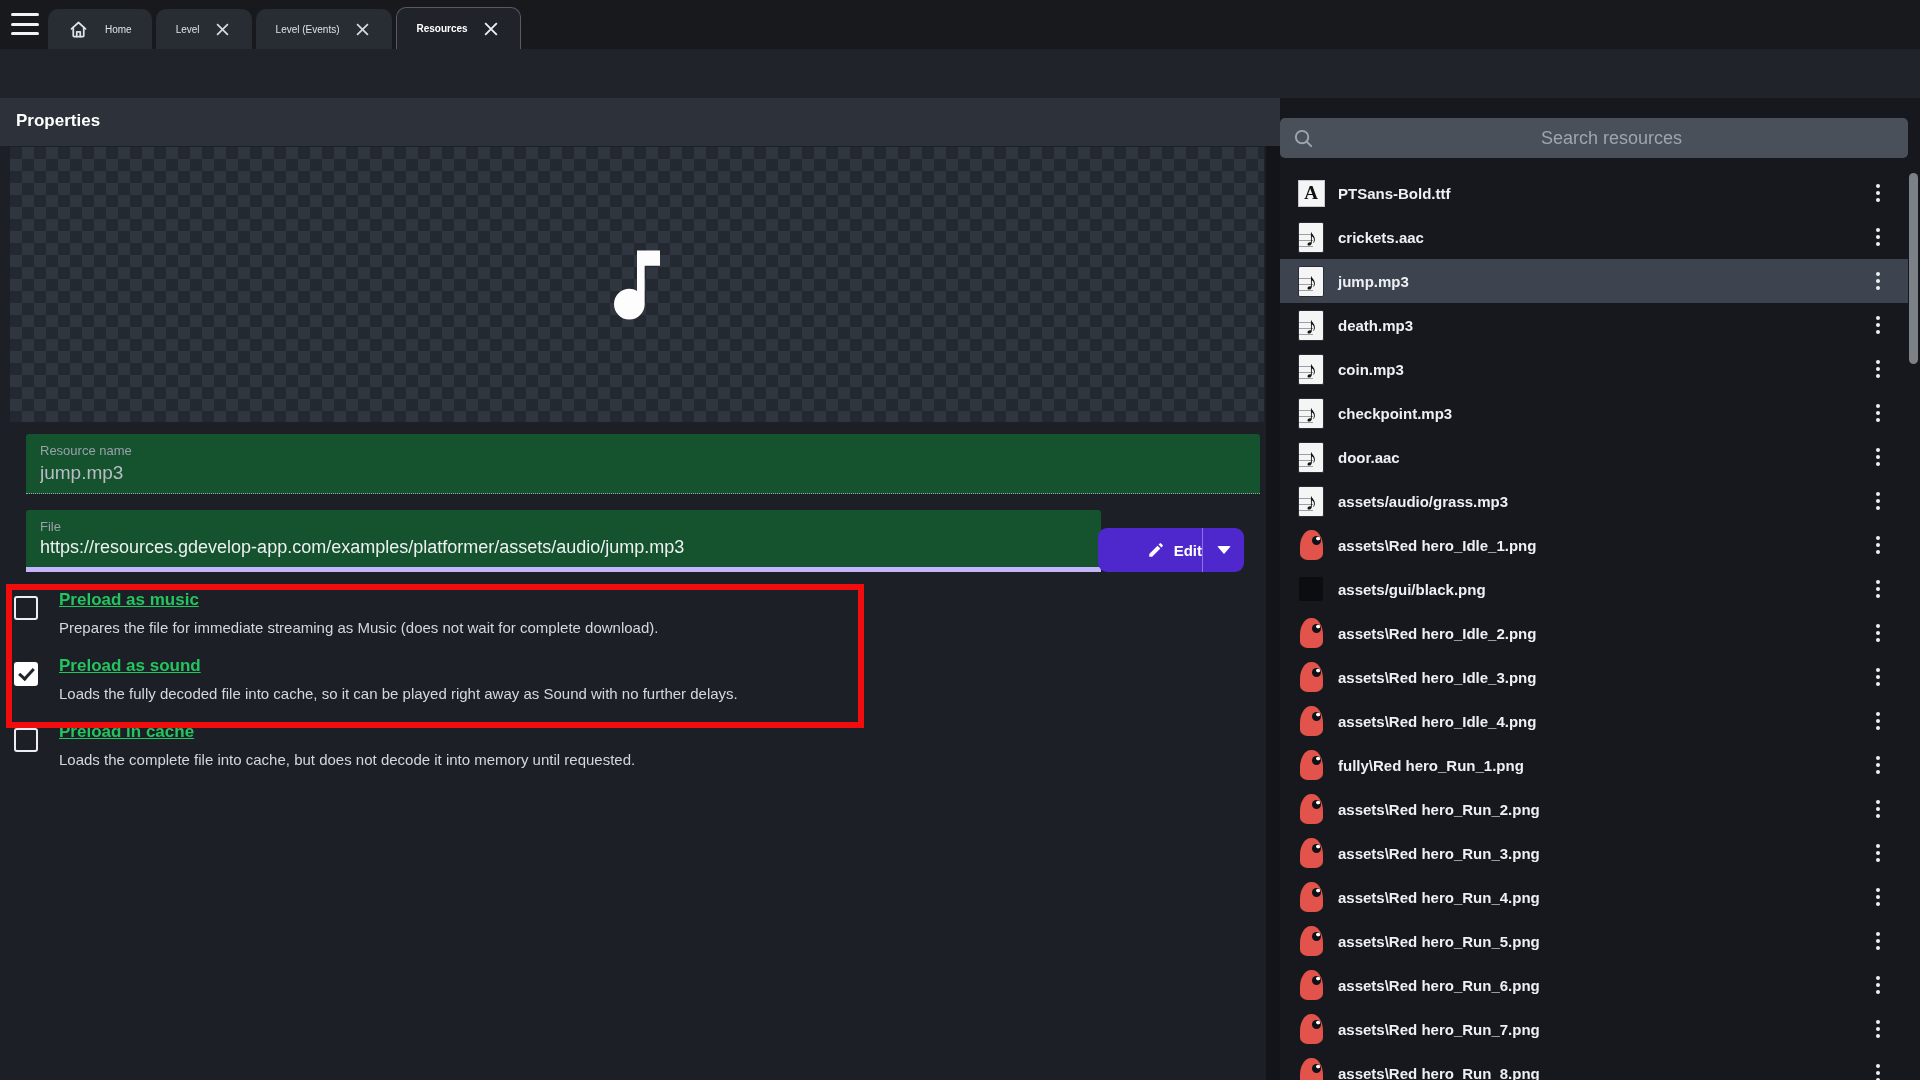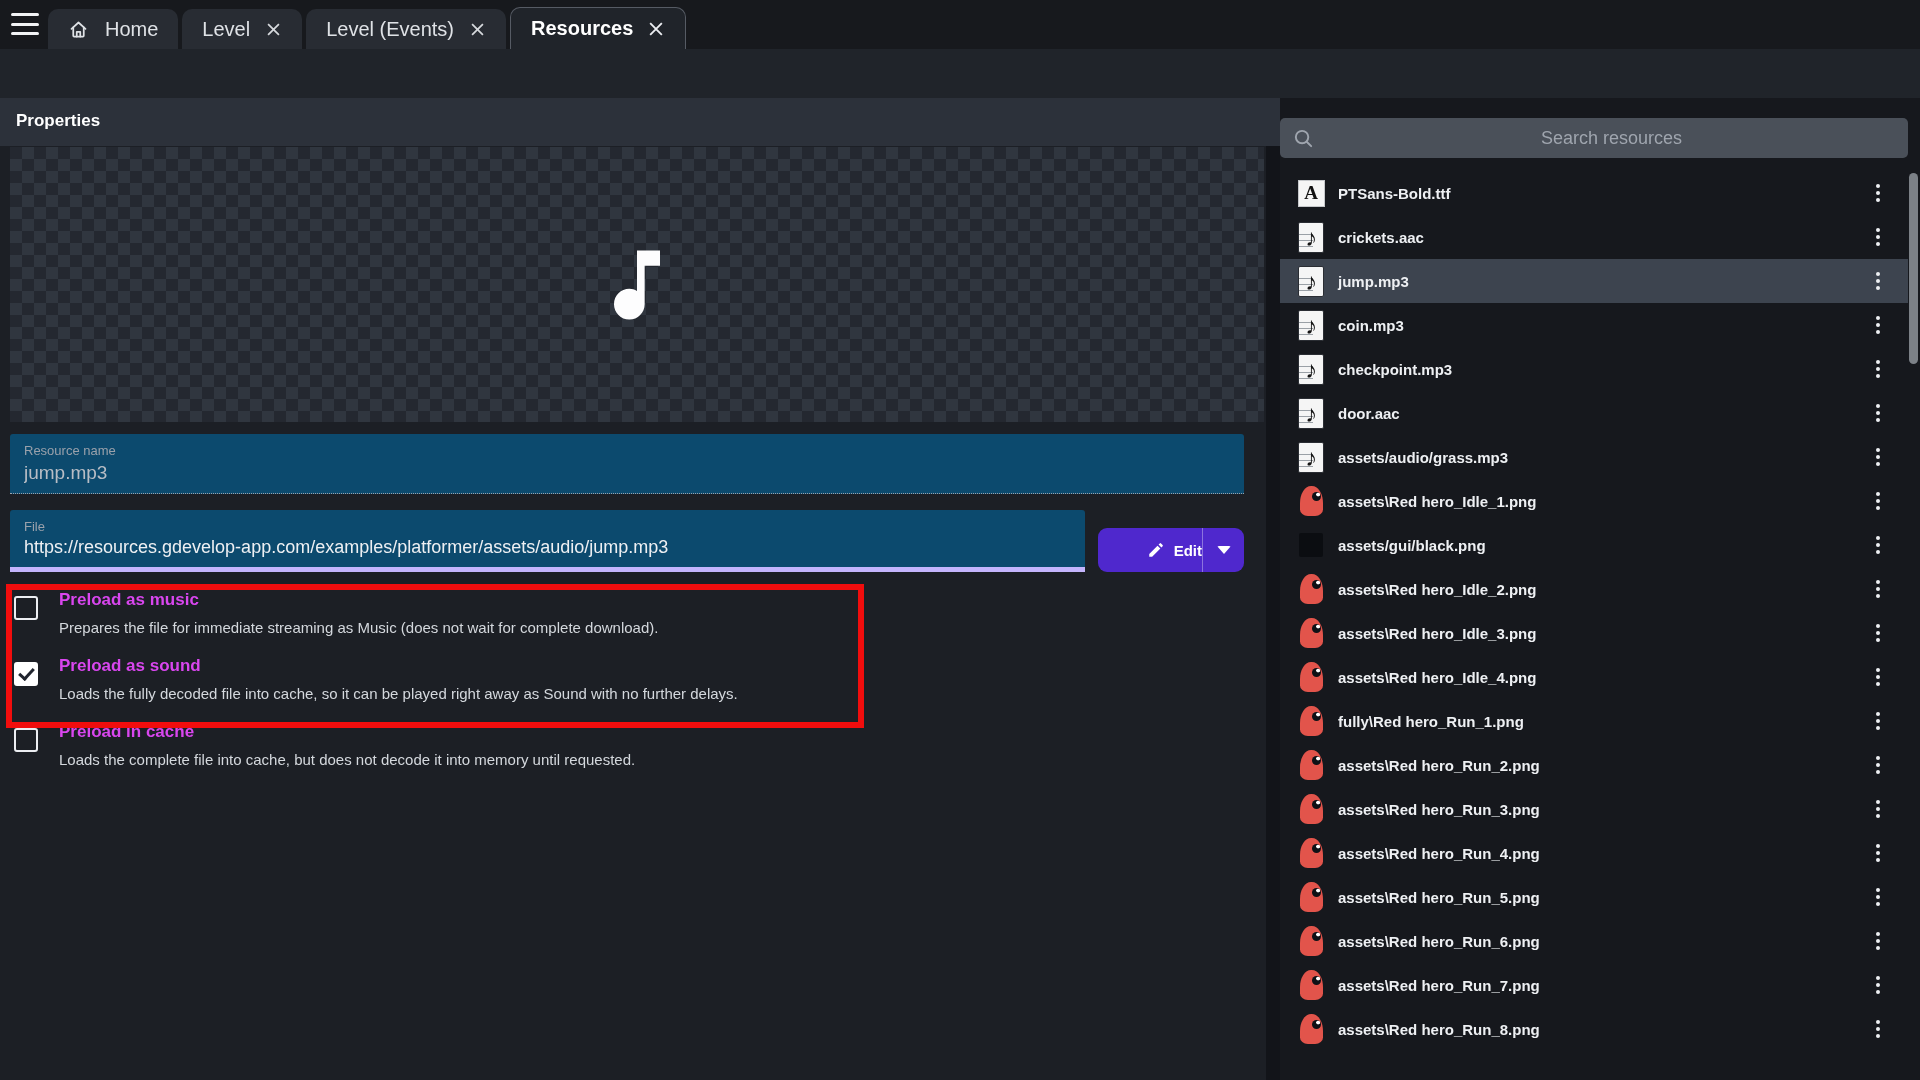--- a/index.html
+++ b/index.html
@@ -8,21 +8,21 @@
        -webkit-font-smoothing:antialiased;}
   svg{display:block}
   button{font-family:inherit;border:none;background:none;color:inherit;padding:0;cursor:pointer}
 
   
   .tabstrip{position:absolute;left:0;top:0;width:1920px;height:49px;background:#17191d;}
   .hamburger{position:absolute;left:11px;top:13px;width:28px;height:22px;display:flex;flex-direction:column;justify-content:space-between;}
   .hamburger i{display:block;height:3px;background:#f2f3f5;border-radius:2px;}
   .tabs{position:absolute;left:48px;top:9px;display:flex;gap:4px;align-items:flex-end;height:40px;}
   .tab{height:40px;display:flex;align-items:center;gap:14px;padding:0 20px;
-       background:#282c33;border-radius:10px 10px 0 0;font-size:20px;color:#dfe2e6;justify-content:center;}
+       background:#282c33;border-radius:10px 10px 0 0;font-size:10px;color:#dfe2e6;justify-content:center;}
   .tab .tab-label{white-space:nowrap;}
   .tab.active{background:#20242a;border:1px solid #565b64;border-bottom:none;height:41px;
               font-weight:bold;color:#ffffff;position:relative;z-index:3;}
   .tab-close{display:flex;align-items:center;justify-content:center;width:18px;height:18px;color:#d6d9dd;}
   .home-ic{margin-right:2px}
 
   
   .toolbar{position:absolute;left:0;top:49px;width:1920px;height:49px;background:#20242a;}
   .tb-icon{position:absolute;top:61px;width:26px;height:26px;color:#eceef2;}
   .btn-preview{position:absolute;left:806px;top:55px;width:171px;height:37px;
@@ -45,42 +45,42 @@
   .props-header{position:absolute;left:0;top:0;width:1331px;height:48px;background:#2c313a;padding-left:12px;}
   .props-title{position:absolute;left:16px;top:13px;font-size:17px;font-weight:600;color:#fff;}
   .props-close{position:absolute;right:14px;top:11px;width:26px;height:26px;color:#d9d0f2;
       display:flex;align-items:center;justify-content:center;}
   .checker{position:absolute;left:10px;top:49px;width:1254px;height:275px;
       background-color:#242830;
       background-image:linear-gradient(45deg,#30363f 25%,transparent 25%,transparent 75%,#30363f 75%),
                        linear-gradient(45deg,#30363f 25%,transparent 25%,transparent 75%,#30363f 75%);
       background-size:24px 24px;background-position:0 0,12px 12px;
       display:flex;align-items:center;justify-content:center;}
-  .field{position:absolute;background:#0c4a6e;border-radius:3px 3px 0 0;box-sizing:border-box;}
+  .field{position:absolute;background:#14532d;border-radius:3px 3px 0 0;box-sizing:border-box;margin-left:16px;}
   .field .f-label{position:absolute;left:14px;top:9px;font-size:13px;color:#9aa1ab;}
   .field .f-value{position:absolute;left:14px;bottom:9px;white-space:nowrap;overflow:hidden;}
   .field-name{left:10px;top:336px;width:1234px;height:60px;border-bottom:1px dotted #9aa1ab;}
   .field-name .f-value{font-size:19px;color:#b8bdc5;}
   .field-file{left:10px;top:412px;width:1075px;height:62px;border-bottom:5px solid #c4b5fd;}
   .field-file .f-value{font-size:18px;color:#eef0f3;}
   .btn-edit{position:absolute;left:1098px;top:430px;width:146px;height:44px;background:#4f28cd;
       border-radius:9px;display:flex;align-items:stretch;color:#fff;}
   .btn-edit .main{flex:1;display:flex;align-items:center;justify-content:flex-end;gap:9px;
       font-size:15px;font-weight:bold;}
   .btn-edit .btn-split-divider{background:rgba(255,255,255,.35);}
   .btn-edit .caret{border-top-color:#fff;}
 
   .cb-list{position:absolute;left:14px;top:490px;width:1230px;}
   .cb-row{display:flex;align-items:flex-start;gap:21px;margin-bottom:16px;}
   .cb-box{width:24px;height:24px;border:2px solid #eceef2;border-radius:3px;margin-top:8px;
       box-sizing:border-box;flex:none;display:flex;align-items:center;justify-content:center;background:transparent;}
   .cb-box.checked{background:#fff;border-color:#fff;}
   .cb-box.checked::after{content:"";width:6px;height:12px;border:solid #20242e;
       border-width:0 3px 3px 0;transform:rotate(42deg);margin-top:-3px;}
-  .cb-title{font-size:17px;font-weight:bold;color:#d946ef;line-height:24px;}
+  .cb-title{font-size:17px;font-weight:bold;color:#22c55e;line-height:24px;text-decoration:underline;}
   .cb-desc{font-size:15px;color:#d4d8dd;line-height:21px;margin-top:5px;}
   .red-annotation{position:absolute;left:6px;top:486px;width:846px;height:132px;
       border:6px solid #f10d0d;pointer-events:none;z-index:5;}
 
   
   .right-panel{position:absolute;left:1280px;top:98px;width:640px;height:982px;background:#16181d;}
   .searchbar{position:absolute;left:0;top:20px;width:628px;height:40px;background:#4a5059;
       border-radius:5px;display:flex;align-items:center;box-sizing:border-box;padding:0 12px;gap:12px;}
   .search-input{flex:1;background:transparent;border:none;outline:none;font-size:18px;color:#e8eaee;
       font-family:inherit;text-align:center;}
@@ -331,20 +331,31 @@
     <button class="kebab">
           <i></i>
           <i></i>
           <i></i>
         </button>
   </div>
       <div class="res-row">
     <span class="res-icon">
           <span class="ic-audio"></span>
         </span>
+    <span class="res-name">death.mp3</span>
+    <button class="kebab">
+          <i></i>
+          <i></i>
+          <i></i>
+        </button>
+  </div>
+      <div class="res-row">
+    <span class="res-icon">
+          <span class="ic-audio"></span>
+        </span>
     <span class="res-name">coin.mp3</span>
     <button class="kebab">
           <i></i>
           <i></i>
           <i></i>
         </button>
   </div>
       <div class="res-row">
     <span class="res-icon">
           <span class="ic-audio"></span>

